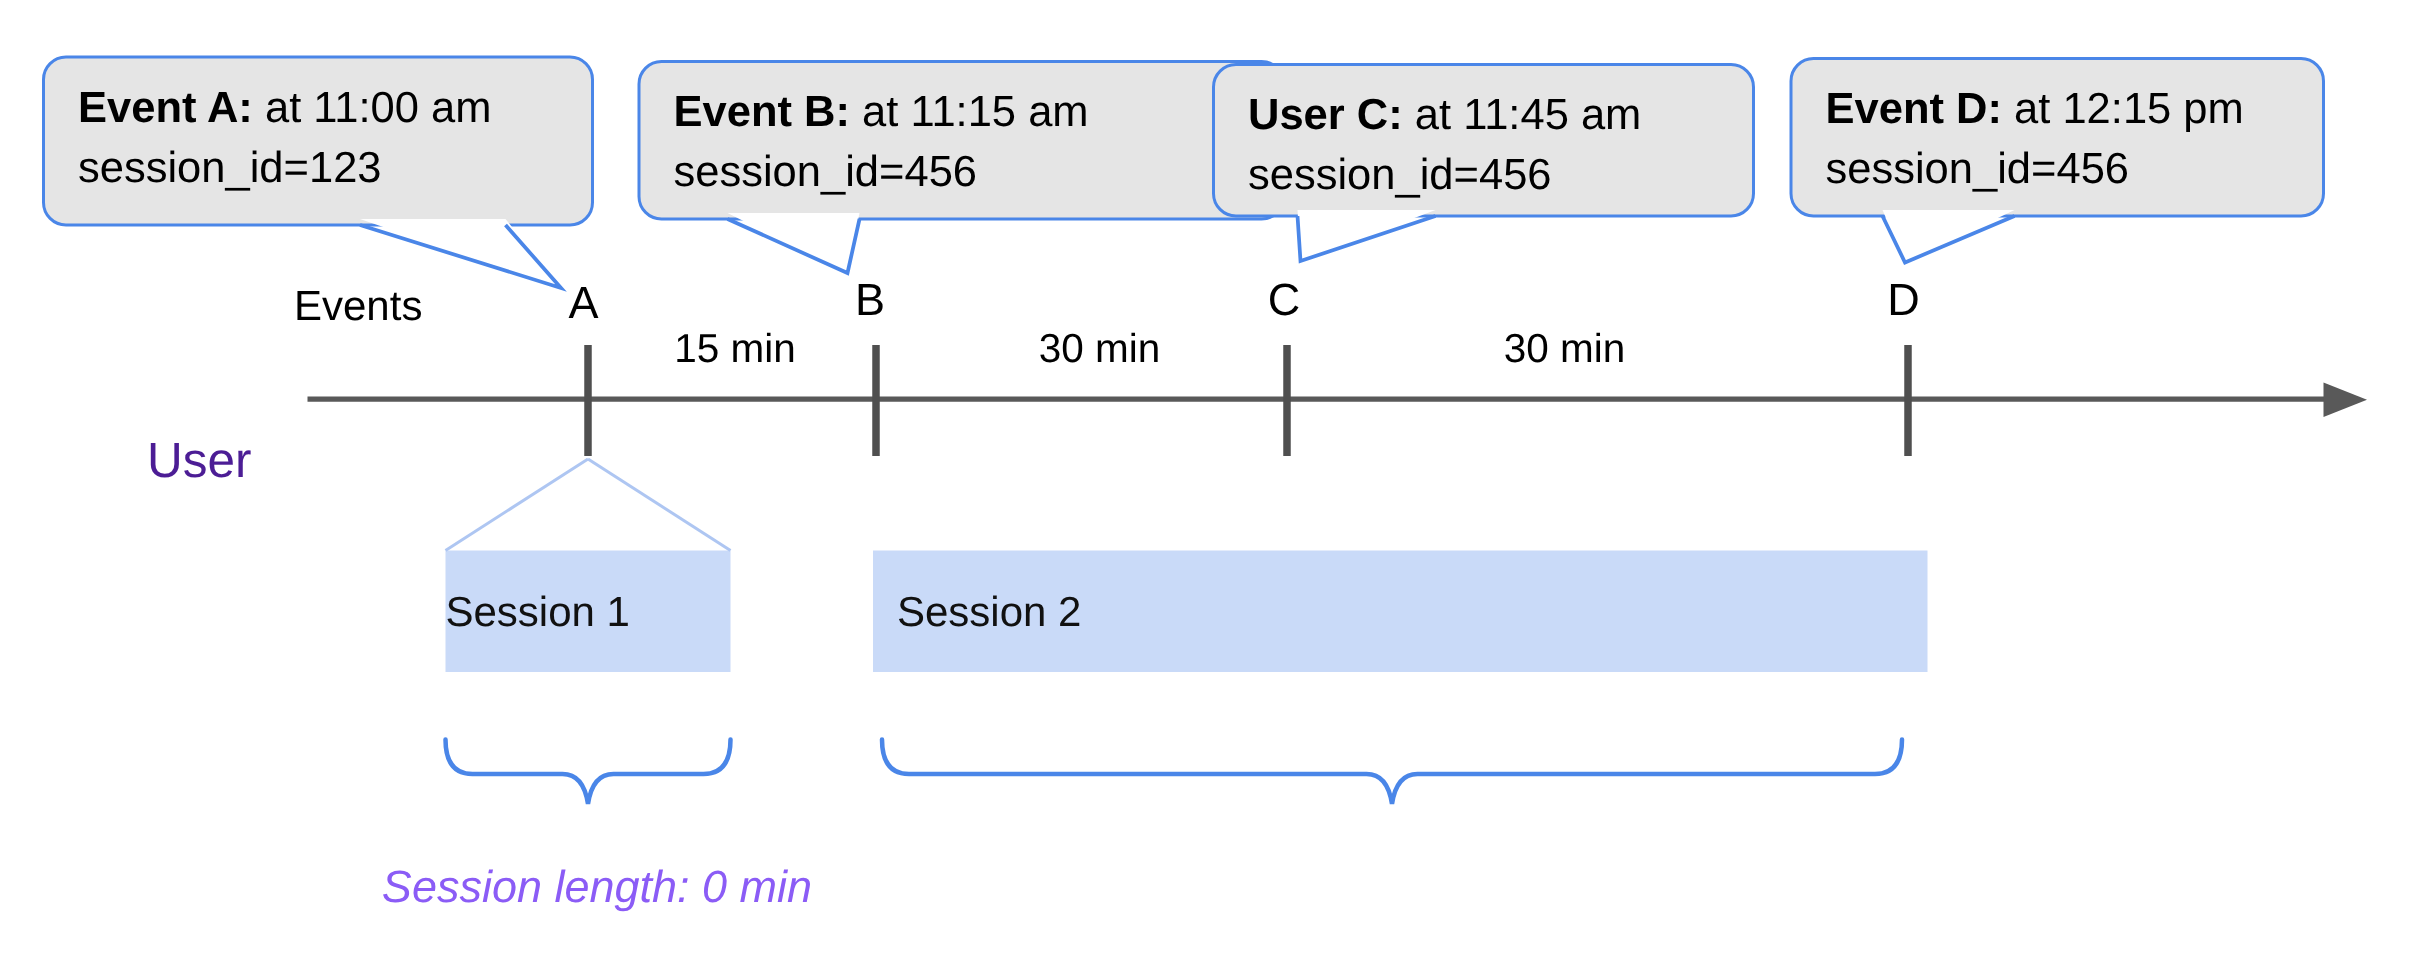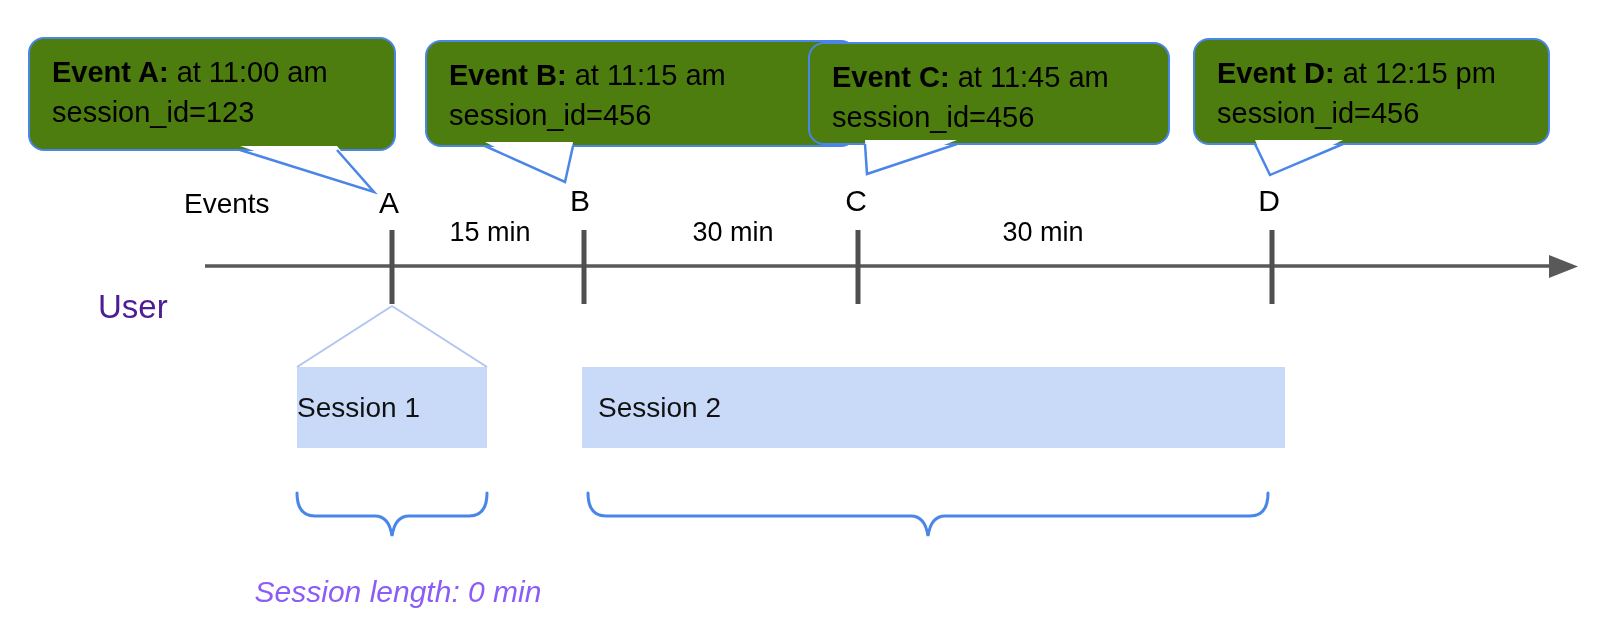--- a/index.html
+++ b/index.html
@@ -1,29 +1,29 @@
 <!DOCTYPE html>
 <html><head>
 <meta charset="utf-8">
 <style>
   html,body{margin:0;padding:0;background:#ffffff;}
   #canvas{
     position:relative;width:1614px;height:642px;background:#ffffff;overflow:hidden;
     font-family:"Liberation Sans","DejaVu Sans",sans-serif;color:#111;
   }
   .bubble{
-    position:absolute;background:#4d7c0f;border:2.5px solid #4a86e8;border-radius:16px;
+    position:absolute;background:#e5e5e5;border:2.5px solid #4a86e8;border-radius:16px;
     box-sizing:border-box;padding:13px 20px 0 22px;font-size:29px;line-height:1.38;
     color:#000;z-index:2;
   }
   .bubble b{font-weight:bold;}
   .lay{position:absolute;z-index:4;white-space:nowrap;}
   .marker{font-size:30px;color:#000;transform:translateX(-50%);}
   .interval{font-size:27px;color:#000;transform:translateX(-50%);}
-  .axislabel{font-size:28px;color:#000;}
+  .axislabel{font-size:28px;color:#000;margin-left:12px;}
   .userlabel{font-size:33px;color:#4c1d95;margin-top:36px;}
   .sessionbox{
     position:absolute;background:#c9daf8;z-index:1;display:flex;align-items:center;justify-content:flex-start;
     font-size:28px;color:#111;
   }
   .lenlabel{font-size:30px;color:#8b5cf6;transform:translateX(-50%);font-style:italic;}
   svg.overlay{position:absolute;left:0;top:0;z-index:3;pointer-events:none;}
 </style>
 </head>
 <body>
@@ -36,21 +36,21 @@
     <span>session_id=123</span>
   </div>
 
   <div class="bubble" style="left:425px;top:40px;width:432px;height:107px;">
     <b>Event B:</b>
     <span>at 11:15 am</span><br>
     <span>session_id=456</span>
   </div>
 
   <div class="bubble" style="left:808px;top:42px;width:362px;height:103px;">
-    <b>Event C:</b>
+    <b>User C:</b>
     <span>at 11:45 am</span><br>
     <span>session_id=456</span>
   </div>
 
   <div class="bubble" style="left:1193px;top:38px;width:357px;height:107px;">
     <b>Event D:</b>
     <span>at 12:15 pm</span><br>
     <span>session_id=456</span>
   </div>
 

